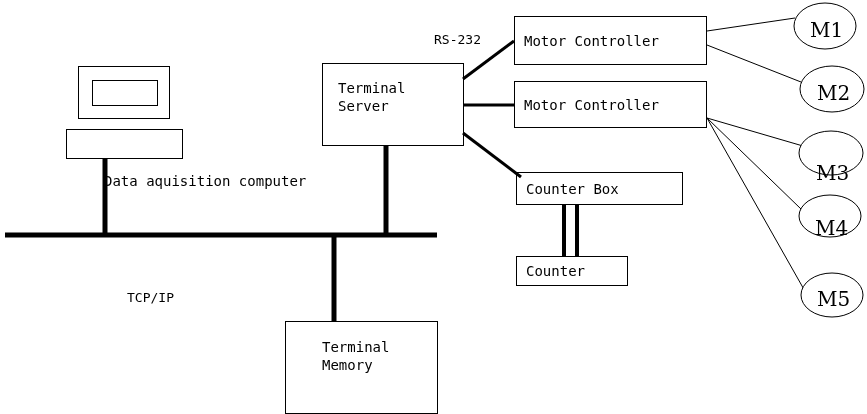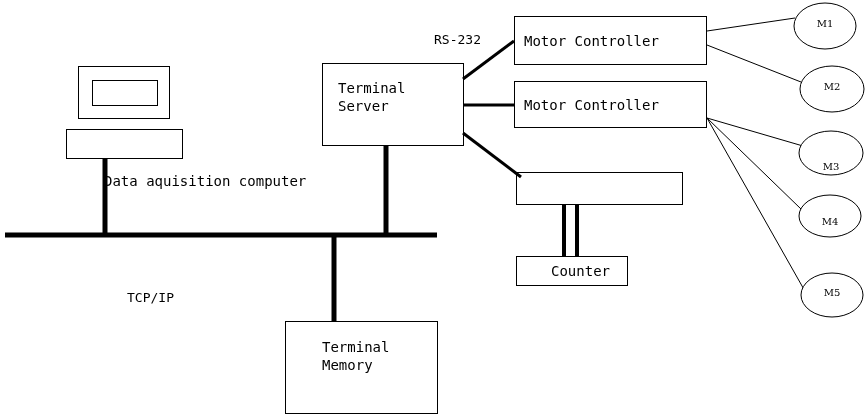--- a/index.html
+++ b/index.html
@@ -27,21 +27,21 @@
     font-family: "DejaVu Sans Mono", "Liberation Mono", monospace;
     font-size: 14px;
     color: #000000;
     white-space: pre;
     line-height: 18px;
     letter-spacing: 0px;
   }
   .ellipse-label {
     position: absolute;
     font-family: "DejaVu Serif", "Liberation Serif", serif;
-    font-size: 10px;
+    font-size: 20px;
     color: #000000;
     white-space: pre;
     text-align: center;
   }
   .edge-label {
     position: absolute;
     font-family: "DejaVu Sans Mono", "Liberation Mono", monospace;
     font-size: 13px;
     color: #000000;
     white-space: pre;
@@ -108,22 +108,23 @@
 
   <div class="node-label" style="left:66px; top:172px;padding-left:38px;">Data aquisition computer</div>
 
   <div class="node-label" style="left:338px; top:79px;">Terminal</div>
   <div class="node-label" style="left:338px; top:97px;">Server</div>
 
   <div class="node-label" style="left:524px; top:32px;">Motor Controller</div>
 
   <div class="node-label" style="left:524px; top:96px;">Motor Controller</div>
 
+  <div class="node-label" style="left:526px; top:180px;">Counter Box</div>
 
-  <div class="node-label" style="left:526px; top:262px;margin-left:25px;">Counter</div>
+  <div class="node-label" style="left:526px; top:262px;">Counter</div>
 
   <div class="node-label" style="left:322px; top:338px;">Terminal</div>
   <div class="node-label" style="left:322px; top:356px;">Memory</div>
 
   <div class="edge-label" style="left:434px; top:32px;text-align:right;">RS-232</div>
 
   <div class="edge-label" style="left:127px; top:246px;margin-top:44px;">TCP/IP</div>
 
   <div class="ellipse-label" style="left:810px; top:18px; width:30px;">M1</div>
   <div class="ellipse-label" style="left:817px; top:81px; width:30px;">M2</div>

